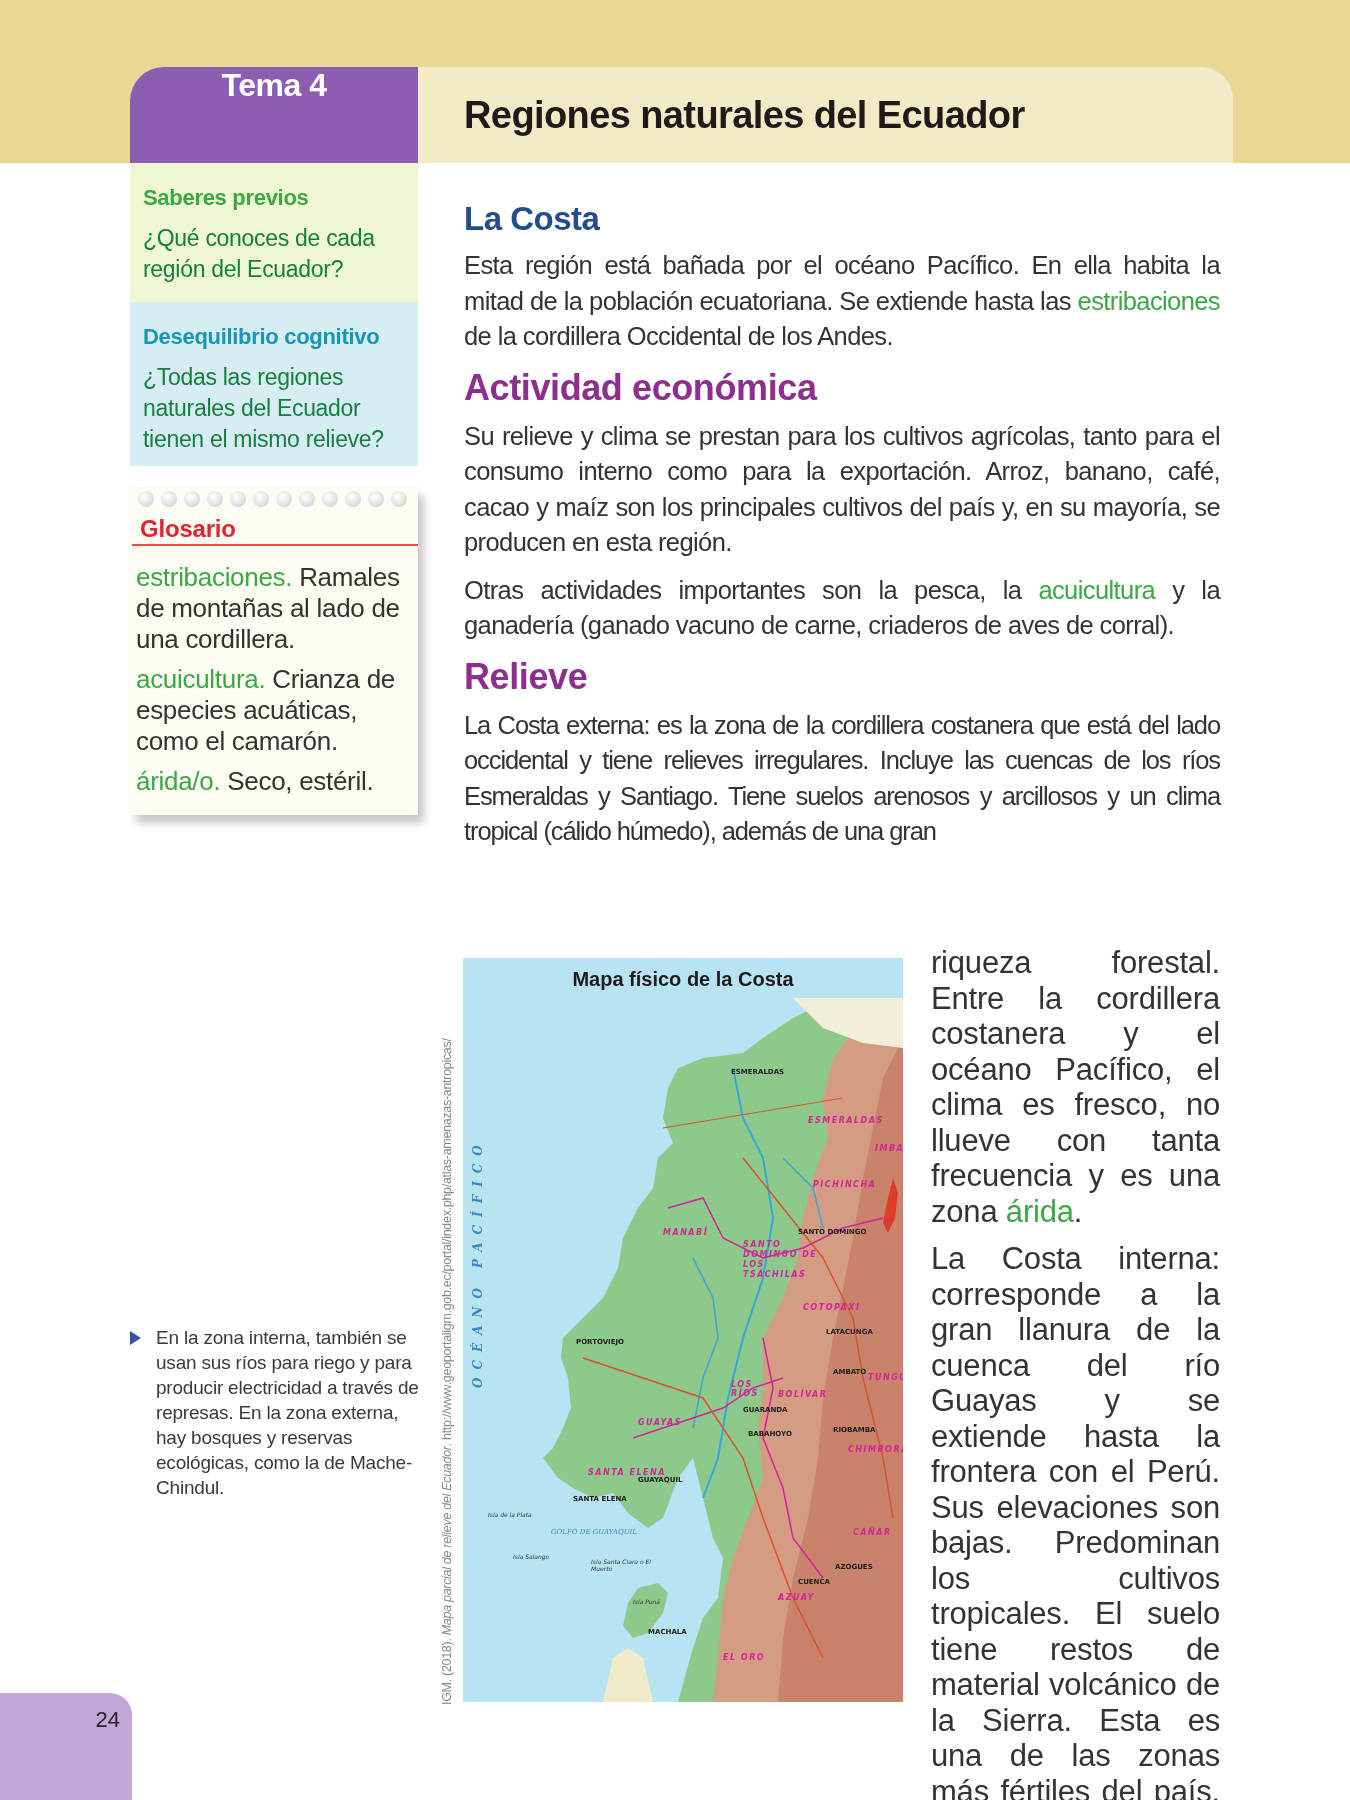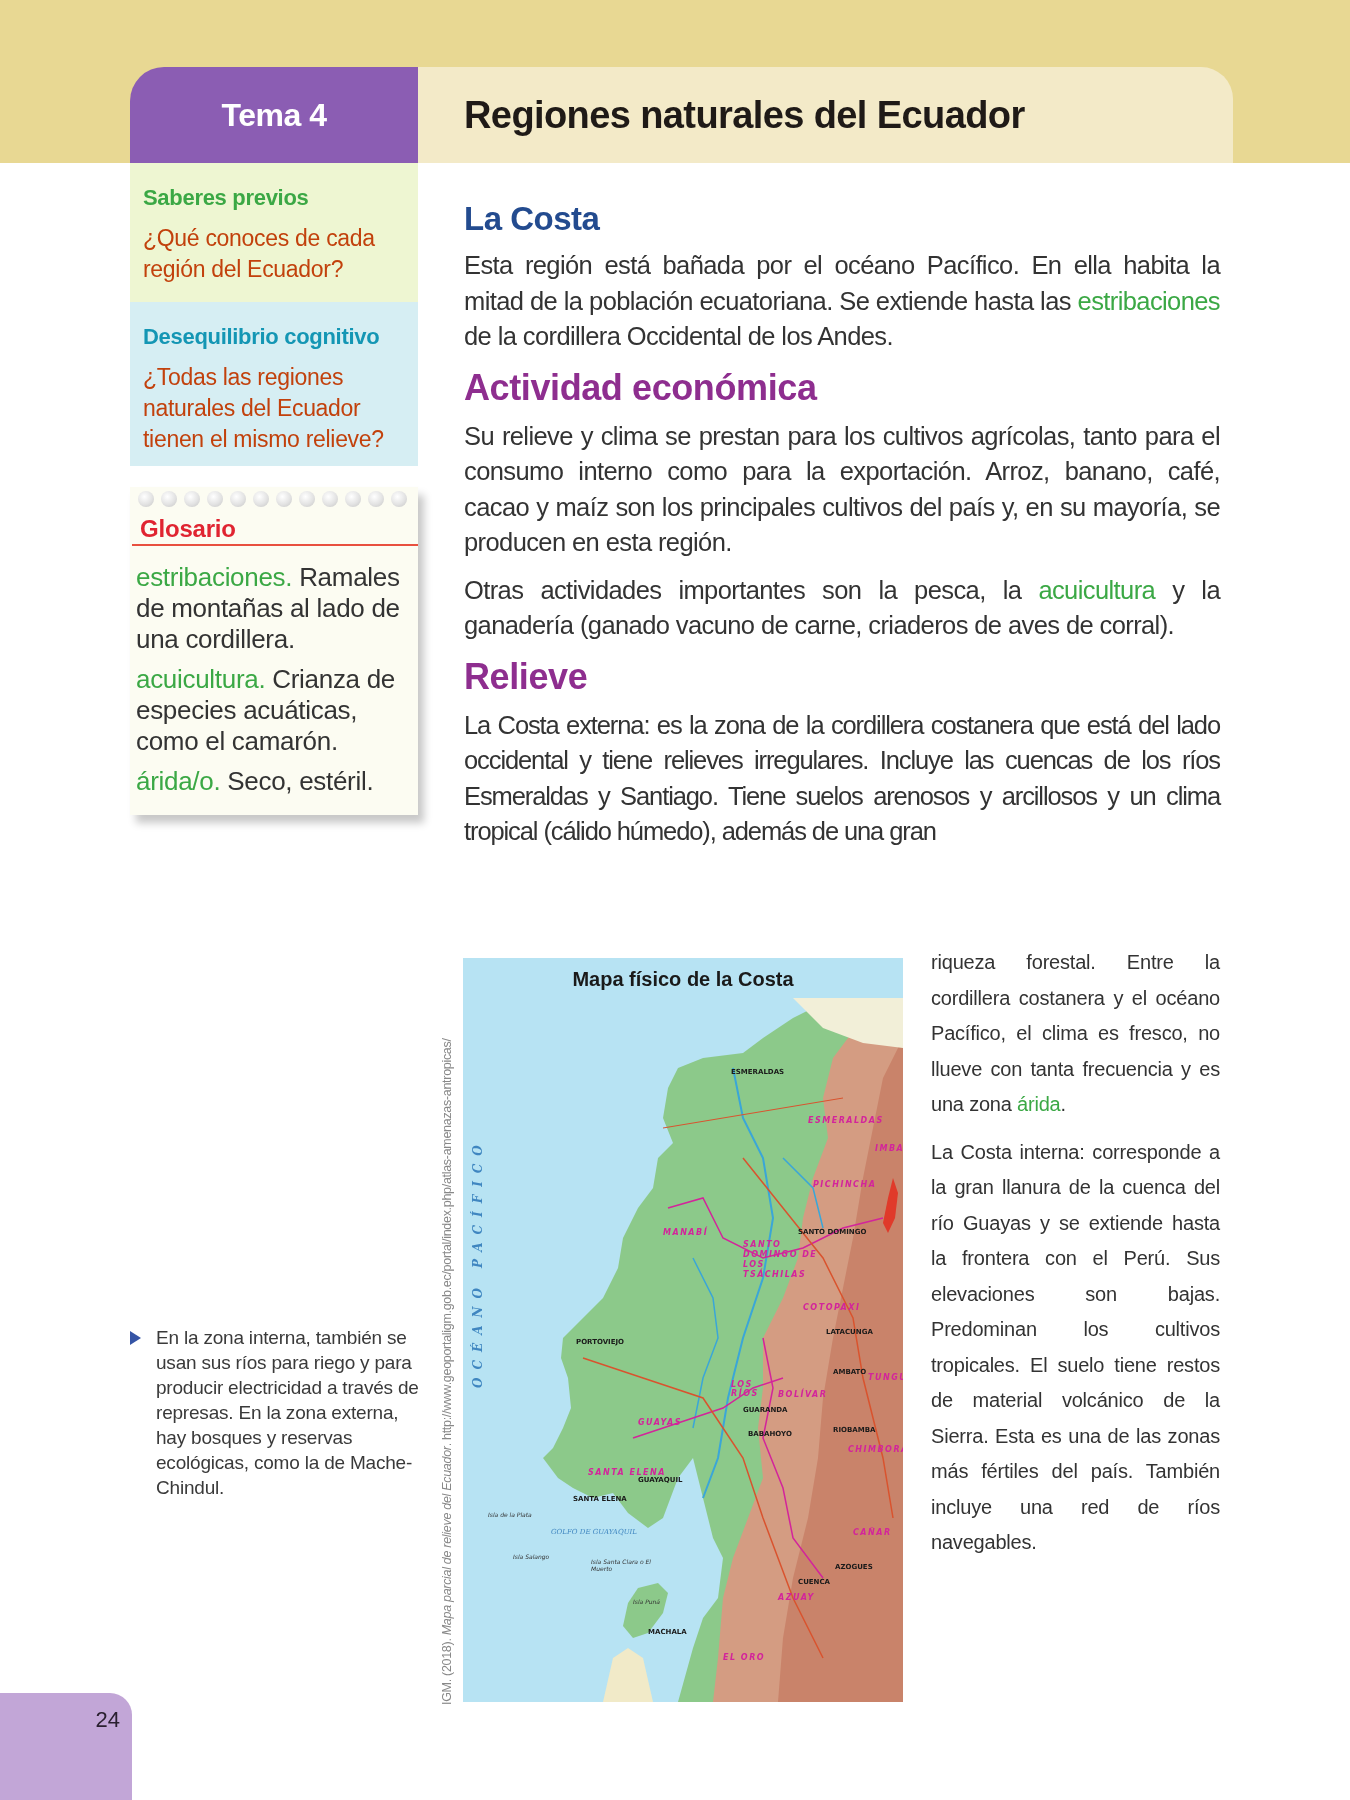--- a/index.html
+++ b/index.html
@@ -1,31 +1,31 @@
 <!DOCTYPE html>
 <html><head>
 <meta charset="utf-8">
 <style>
   * { box-sizing: border-box; margin: 0; padding: 0; }
   html, body { width: 1350px; height: 1800px; background: #ffffff; overflow: hidden; }
   body { position: relative; font-family: "Liberation Sans", "DejaVu Sans", sans-serif; color: #2b2b2b; }
 
   .top-band { position: absolute; left: 0; top: 0; width: 1350px; height: 163px; background: #E8D893; }
-  .tema-tab { position: absolute; left: 130px; top: 67px; width: 288px; height: 96px; background: #8B5DB3; border-top-left-radius: 34px; display: flex; align-items: center; justify-content: center; }
+  .tema-tab { position: absolute; left: 130px; top: 67px; width: 288px; height: 96px; background: #8B5DB3; border-top-left-radius: 34px; display: flex; justify-content: center; }
   .tema-tab span { color: #ffffff; font-weight: bold; font-size: 32px; letter-spacing: -0.5px; }
   .title-panel { position: absolute; left: 418px; top: 67px; width: 815px; height: 96px; background: #F3EAC8; border-top-right-radius: 32px; display: flex; align-items: center; padding-left: 46px; }
   .title-panel h1 { font-size: 38px; font-weight: bold; color: #1f1a17; letter-spacing: -0.6px; }
 
   .side-box { position: absolute; left: 130px; width: 288px; padding: 22px 12px 0 13px; }
   .saberes { top: 163px; height: 139px; background: #EEF6D2; }
   .deseq { top: 302px; height: 164px; background: #D6EEF3; }
   .side-box h3 { font-size: 22px; font-weight: bold; letter-spacing: -0.3px; margin-bottom: 12px; }
   .saberes h3 { color: #3BA845; }
   .deseq h3 { color: #1496B4; }
-  .side-box p { font-size: 23px; line-height: 31px; color: #c2410c; letter-spacing: -0.3px; }
+  .side-box p { font-size: 23px; line-height: 31px; color: #15803d; letter-spacing: -0.3px; }
 
   .glosario { position: absolute; left: 130px; top: 487px; width: 288px; height: 328px; background: #FCFCF2; box-shadow: 6px 8px 8px rgba(0,0,0,0.22); }
   .spiral { position: absolute; top: 4px; left: 8px; right: 0; height: 18px; display: flex; gap: 7px; overflow: hidden; }
   .spiral i { display: block; flex: 0 0 16px; width: 16px; height: 16px; border-radius: 50%; background: radial-gradient(circle at 40% 35%, #ffffff 0%, #e3e3e3 55%, #c4c4c4 100%); }
   .glosario h3 { position: absolute; left: 10px; top: 28px; font-size: 24px; font-weight: bold; color: #E02431; letter-spacing: -0.2px; }
   .glosario .rule { position: absolute; left: 2px; right: 0; top: 57px; height: 2px; background: #E8503F; }
   .glosario .entries { position: absolute; left: 6px; top: 75px; right: 6px; }
   .glosario p { font-size: 26px; line-height: 31px; color: #333; margin-bottom: 9px; letter-spacing: -0.3px; }
   .glosario .term { color: #3BA845; }
 
@@ -36,21 +36,21 @@
   .page-tab { position: absolute; left: 0; top: 1693px; width: 132px; height: 107px; background: #C2A6D7; border-top-right-radius: 22px; }
   .page-tab span { position: absolute; right: 12px; top: 14px; font-size: 22px; color: #2a2030; }
 
   .main { position: absolute; left: 464px; top: 200px; width: 756px; }
   .main h2 { font-size: 33px; font-weight: bold; color: #234B8F; letter-spacing: -0.5px; margin-bottom: 10px; }
   .main h4 { font-size: 36px; font-weight: bold; color: #8E2E8F; letter-spacing: -0.4px; margin: 12px 0 10px; }
   .main p { font-size: 25.5px; line-height: 35.5px; text-align: justify; color: #333; letter-spacing: -0.6px; margin-bottom: 12px; }
   .green { color: #3BA845; }
 
   .wrap-col { position: absolute; left: 931px; top: 945px; width: 289px; }
-  .wrap-col p { font-size: 20px; line-height: 35.5px; text-align: justify; color: #333; letter-spacing: -0.2px; margin-bottom: 12px; }
+  .wrap-col p { font-size: 31px; line-height: 35.5px; text-align: justify; color: #333; letter-spacing: -0.2px; margin-bottom: 12px; }
 
   .map { position: absolute; left: 463px; top: 958px; width: 440px; height: 744px; background: #B7E3F3; overflow: hidden; }
   .map-title { position: absolute; top: 10px; left: 0; right: 0; text-align: center; font-weight: bold; font-size: 20px; color: #1a1a1a; }
   .map svg { position: absolute; left: 0; top: 0; }
   .map .lbl { position: absolute; font-family: "DejaVu Sans", sans-serif; font-size: 7px; font-weight: bold; color: #1a1a1a; }
   .map .prov { position: absolute; font-family: "DejaVu Sans", sans-serif; font-size: 8px; font-weight: bold; font-style: italic; color: #D3249B; letter-spacing: 1.5px; }
   .map .ocean { position: absolute; left: 8px; top: 430px; transform-origin: left top; transform: rotate(-90deg); font-family: "DejaVu Serif", serif; font-style: italic; font-weight: bold; font-size: 12px; color: #3F86C0; letter-spacing: 8px; white-space: nowrap; }
   .map .gulf { position: absolute; left: 88px; top: 570px; font-family: "DejaVu Serif", serif; font-style: italic; font-size: 7px; color: #3F86C0; }
   .map .island { position: absolute; font-family: "DejaVu Sans", sans-serif; font-style: italic; font-size: 6px; color: #333; }
 

